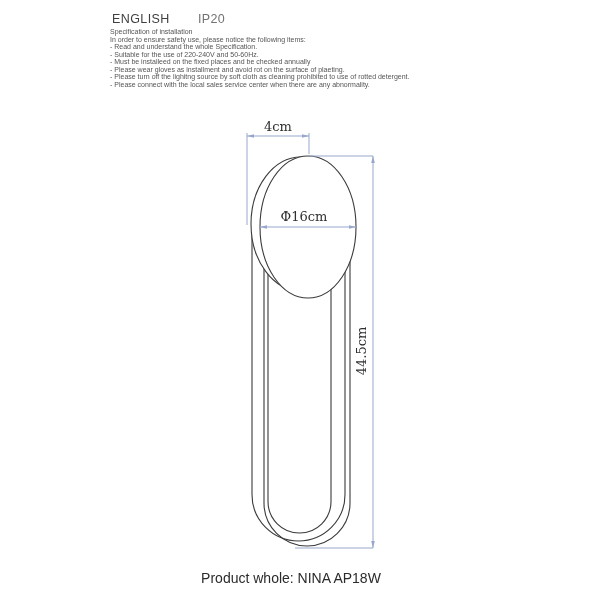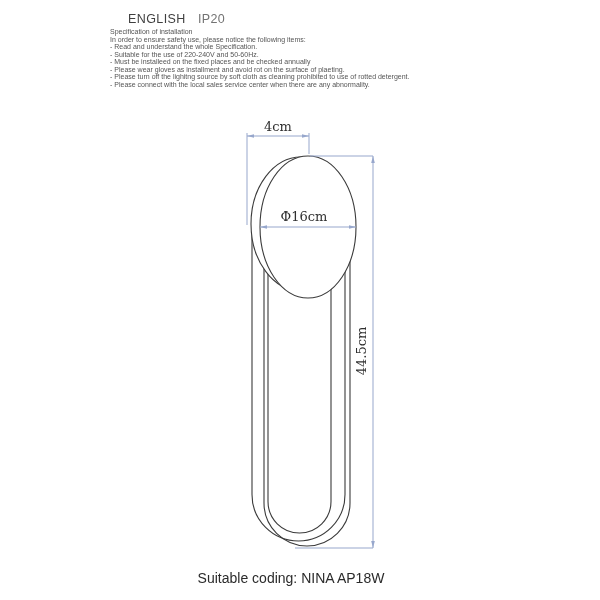--- a/index.html
+++ b/index.html
@@ -2,21 +2,21 @@
 <html><head>
 <meta charset="utf-8">
 <style>
   html,body{margin:0;padding:0;}
   body{
     width:600px;height:600px;position:relative;background:#ffffff;
     font-family:"Liberation Sans", sans-serif;overflow:hidden;
   }
   .abs{position:absolute;}
   .header-lang{
-    left:128px;top:12px;font-size:12.5px;color:#3f3f3f;letter-spacing:.4px;text-align:center;
+    left:112px;top:12px;font-size:12.5px;color:#3f3f3f;letter-spacing:.4px;text-align:center;
   }
   .header-ip{
     left:198px;top:12px;font-size:12.5px;color:#737373;letter-spacing:.3px;
   }
   .spec-block{
     left:110px;top:28px;font-size:7px;line-height:7.55px;color:#555555;
     white-space:nowrap;letter-spacing:0;
   }
   .diagram-svg{left:0;top:0;width:600px;height:600px;}
   .outline{fill:none;stroke:#3b3b3b;stroke-width:1.1;}
@@ -71,13 +71,13 @@
   <path class="dim" d="M295,548 H373"></path>
   <path class="dim" d="M373,156 V548"></path>
   <polygon class="dim-arrow" points="373,156 371.2,163 374.8,163"></polygon>
   <polygon class="dim-arrow" points="373,548 371.2,541 374.8,541"></polygon>
 
   <text class="dim-text" x="278" y="131" text-anchor="middle">4cm</text>
   <text class="dim-text" x="304" y="221" text-anchor="middle">Φ16cm</text>
   <text class="dim-text" x="366" y="351" text-anchor="middle" transform="rotate(-90 366 351)">44.5cm</text>
 </svg>
 
-<div class="abs footer-coding">Suitable coding: NINA AP18W</div>
+<div class="abs footer-coding">Product whole: NINA AP18W</div>
 
 </body></html>

